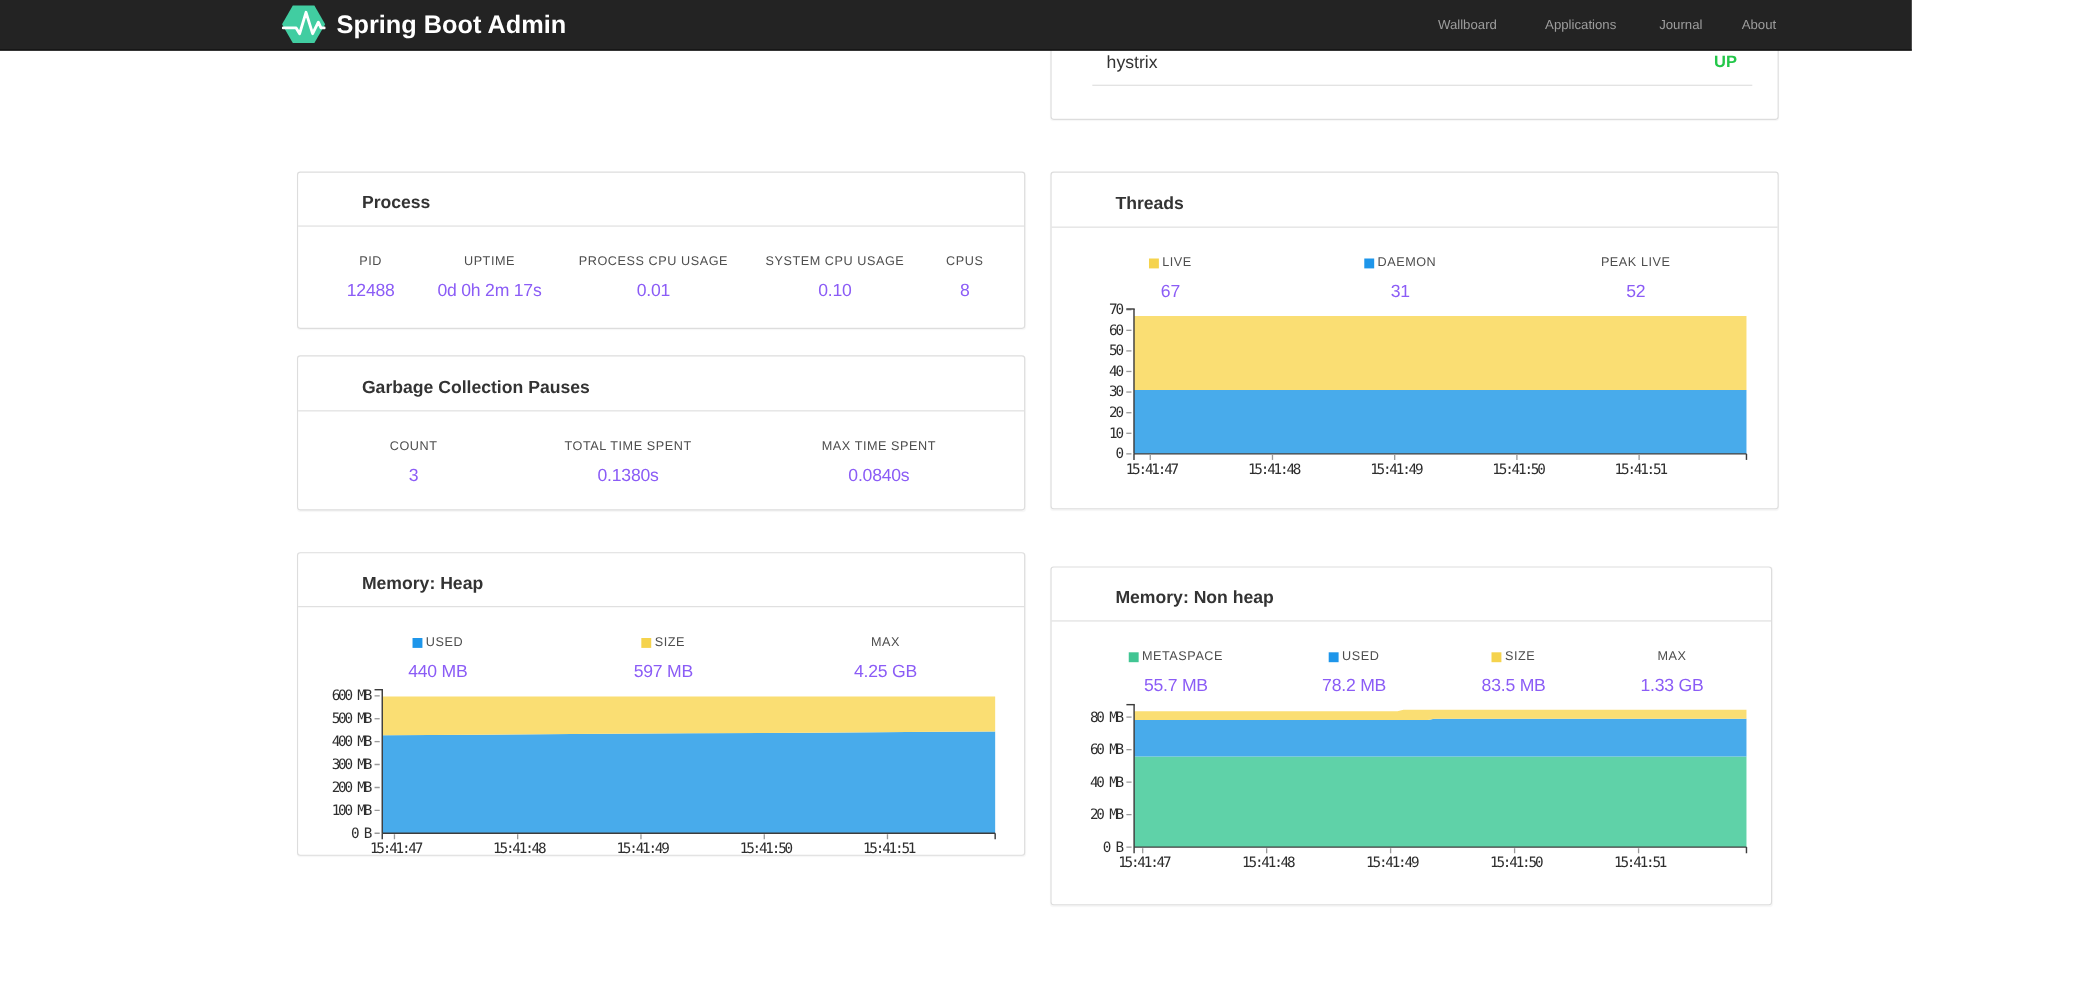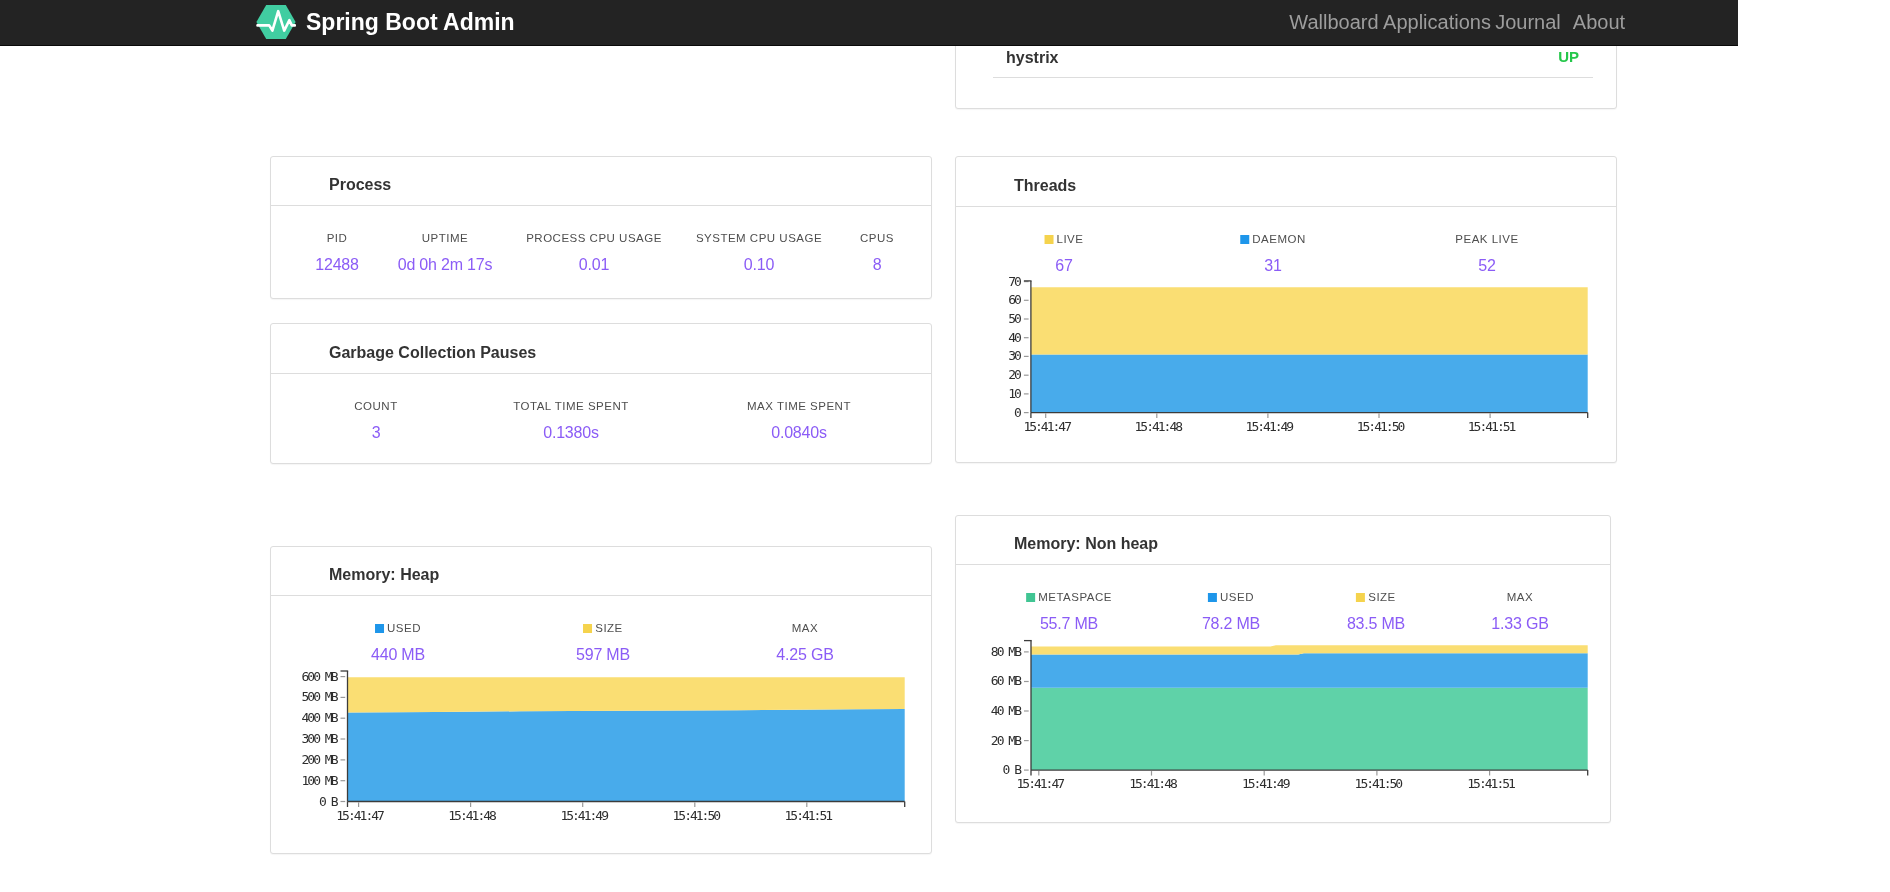--- a/index.html
+++ b/index.html
@@ -10,51 +10,51 @@
   
   .navbar { position:absolute; left:0; top:0; width:1738px; height:46px;
     background:#232323; border-bottom:1px solid #0a0a0a; z-index:10; }
   a { text-decoration:none; }
   .brand { position:absolute; left:256px; top:4px; height:36px; display:flex;
     align-items:center; }
   .brand-logo { width:40px; height:36px; display:block; }
   .brand-title { color:#fff; font-size:23px; font-weight:bold; margin-left:10px;
     letter-spacing:0; white-space:nowrap; }
   .nav-link { position:absolute; top:0; height:46px; line-height:45px;
-    color:#9d9d9d; font-size:20px; text-decoration:none; text-align:left;
+    color:#9d9d9d; font-size:12px; text-decoration:none; text-align:left;
     transform:translateX(-50%); white-space:nowrap; }
   .nav-link.n0 { left:1334px; }
   .nav-link.n1 { left:1437px; }
   .nav-link.n2 { left:1528px; }
   .nav-link.n3 { left:1599px; }
 
   
   .card { position:absolute; background:#fff; border:1px solid #ddd;
     border-radius:3px; box-shadow:0 1px 1px rgba(0,0,0,.04); }
   .card-header { position:absolute; left:0; top:0; width:100%;
     border-bottom:1px solid #ddd; }
   .card-title { position:absolute; left:13px; font-size:16px; font-weight:bold;
     color:#333; white-space:nowrap;margin-left:45px; }
 
   #card-health  { left:955px; top:-41px; width:662px; height:150px; }
   #card-process { left:270px; top:156px; width:662px; height:143px; }
   #card-gc      { left:270px; top:323px; width:662px; height:141px; }
   #card-threads { left:955px; top:156px; width:662px; height:307px; }
-  #card-heap    { left:270px; top:546px; width:662px; height:308px; }
+  #card-heap    { left:270px; top:502px; width:662px; height:276px; }
   #card-nonheap { left:955px; top:515px; width:656px; height:308px; }
 
   #card-process .card-header, #card-heap .card-header, #card-nonheap .card-header { height:49px; }
   #card-gc .card-header { height:50px; }
   #card-threads .card-header { height:50px; }
   #card-process .card-title, #card-heap .card-title, #card-nonheap .card-title { top:17px; line-height:22px; }
   #card-gc .card-title, #card-threads .card-title { top:18px; line-height:22px; }
 
   
   .health-name { position:absolute; left:50px; top:88px; height:20px; line-height:20px;
-    font-size:16px; font-weight:bold; color:#333; }
+    font-size:16px; font-weight:normal; color:#333; }
   .health-status { position:absolute; right:37px; top:88px; height:18px; line-height:18px;
     font-size:15px; font-weight:bold; color:#24c74a; }
   .health-divider { position:absolute; left:37px; top:117px; width:600px; height:0;
     border-top:1px solid #ddd; }
 
   
   .metric { position:absolute; transform:translateX(-50%); text-align:center; }
   .metric-label { display:flex; align-items:center; justify-content:center;
     font-size:11.5px; letter-spacing:0.5px; color:#4e4e4e; height:16px;
     white-space:nowrap; }

